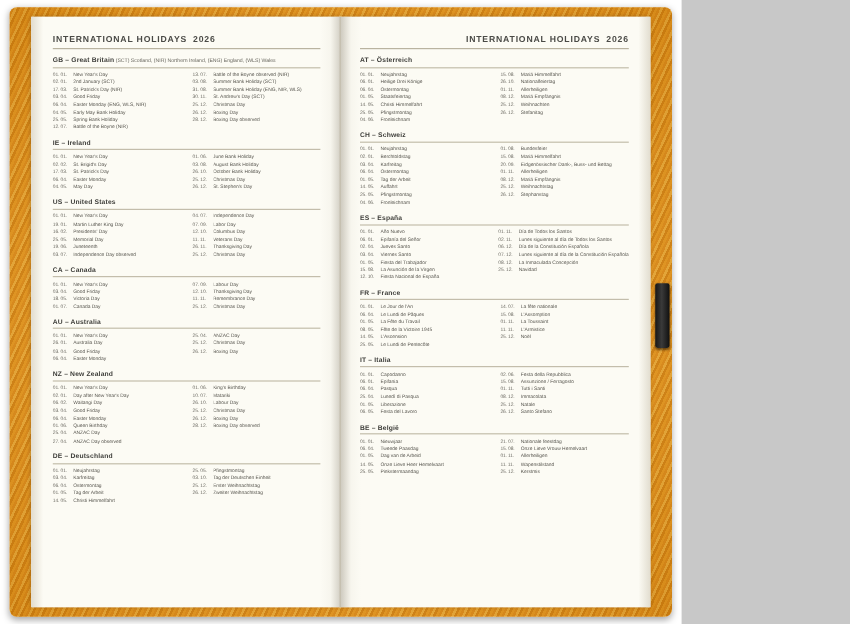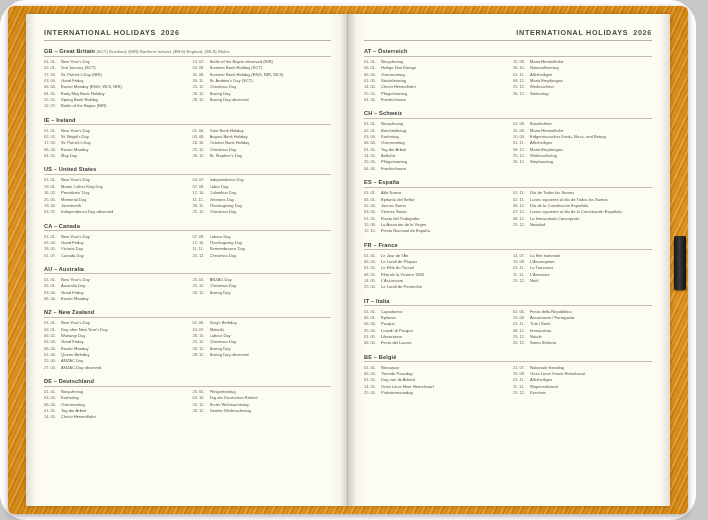--- a/index.html
+++ b/index.html
@@ -5,23 +5,22 @@
   * { box-sizing: border-box; }
   html, body { margin: 0; padding: 0; }
   body {
     width: 708px; height: 520px;
     background: #c8c8c8;
     font-family: "Liberation Sans", sans-serif;
     overflow: hidden;
   }
   .scene {
     position: relative;
-    width: 696px; height: 520px;
+    width: 568px; height: 520px;
     background: #ffffff;
-    border-radius: 26px;
   }
   
   .cover {
     position: absolute;
     left: 8px; top: 6px; right: 8px; bottom: 6px;
     background:
       repeating-linear-gradient(115deg,
         #f0a020 0px, #f0a020 2px,
         #e8941a 2px, #e8941a 4px,
         #f6b43a 4px, #f6b43a 6px,

